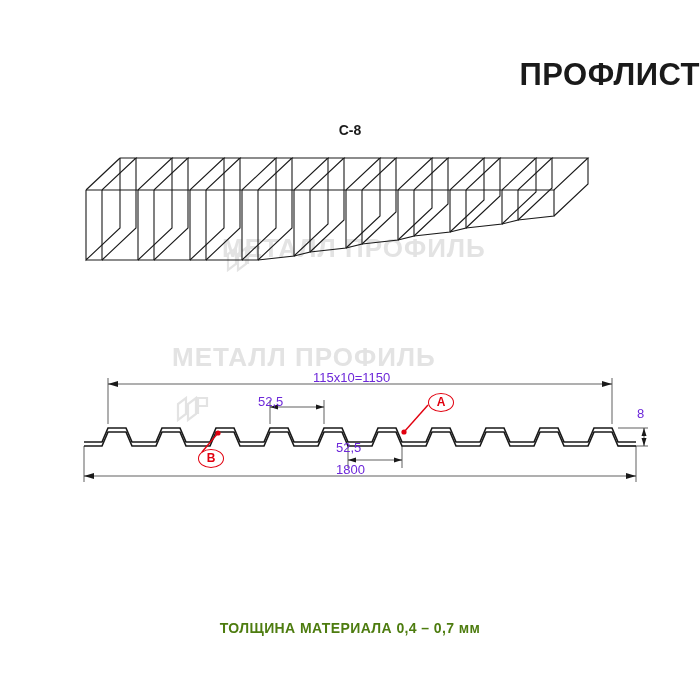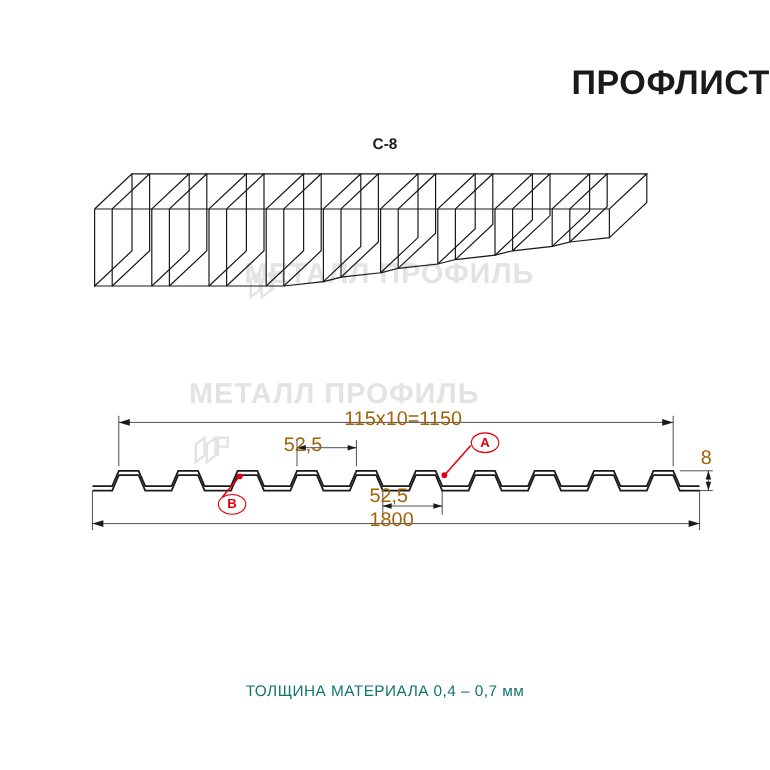--- a/index.html
+++ b/index.html
@@ -80,39 +80,39 @@
     font-weight: bold;
     text-align: center;
     line-height: 17px;
   }
   .bubble-a { left: 428px; top: 393px; }
   .bubble-b { left: 198px; top: 449px; }
 
   
   .dim {
     position: absolute;
-    font-size: 18px;
-    color: #a16207;
+    font-size: 13px;
+    color: #6d28d9;
     white-space: nowrap;
   }
   .dim-top    { left: 313px; top: 370px; }
   .dim-525a   { left: 258px; top: 394px; }
   .dim-525b   { left: 336px; top: 440px; }
   .dim-1200   { left: 336px; top: 462px; }
   .dim-8      { left: 637px; top: 406px; }
 
   
   .footer {
     position: absolute;
     left: 0; right: 0; top: 620px;
     text-align: center;
     font-size: 14px;
-    font-weight: normal;
+    font-weight: bold;
     letter-spacing: 0.4px;
-    color: #0f766e;
+    color: #4d7c0f;
   }
 </style>
 </head>
 <body>
 
 <div class="sheet">
 
   <div class="title">ПРОФЛИСТ</div>
   <div class="subtitle">С-8</div>
 

